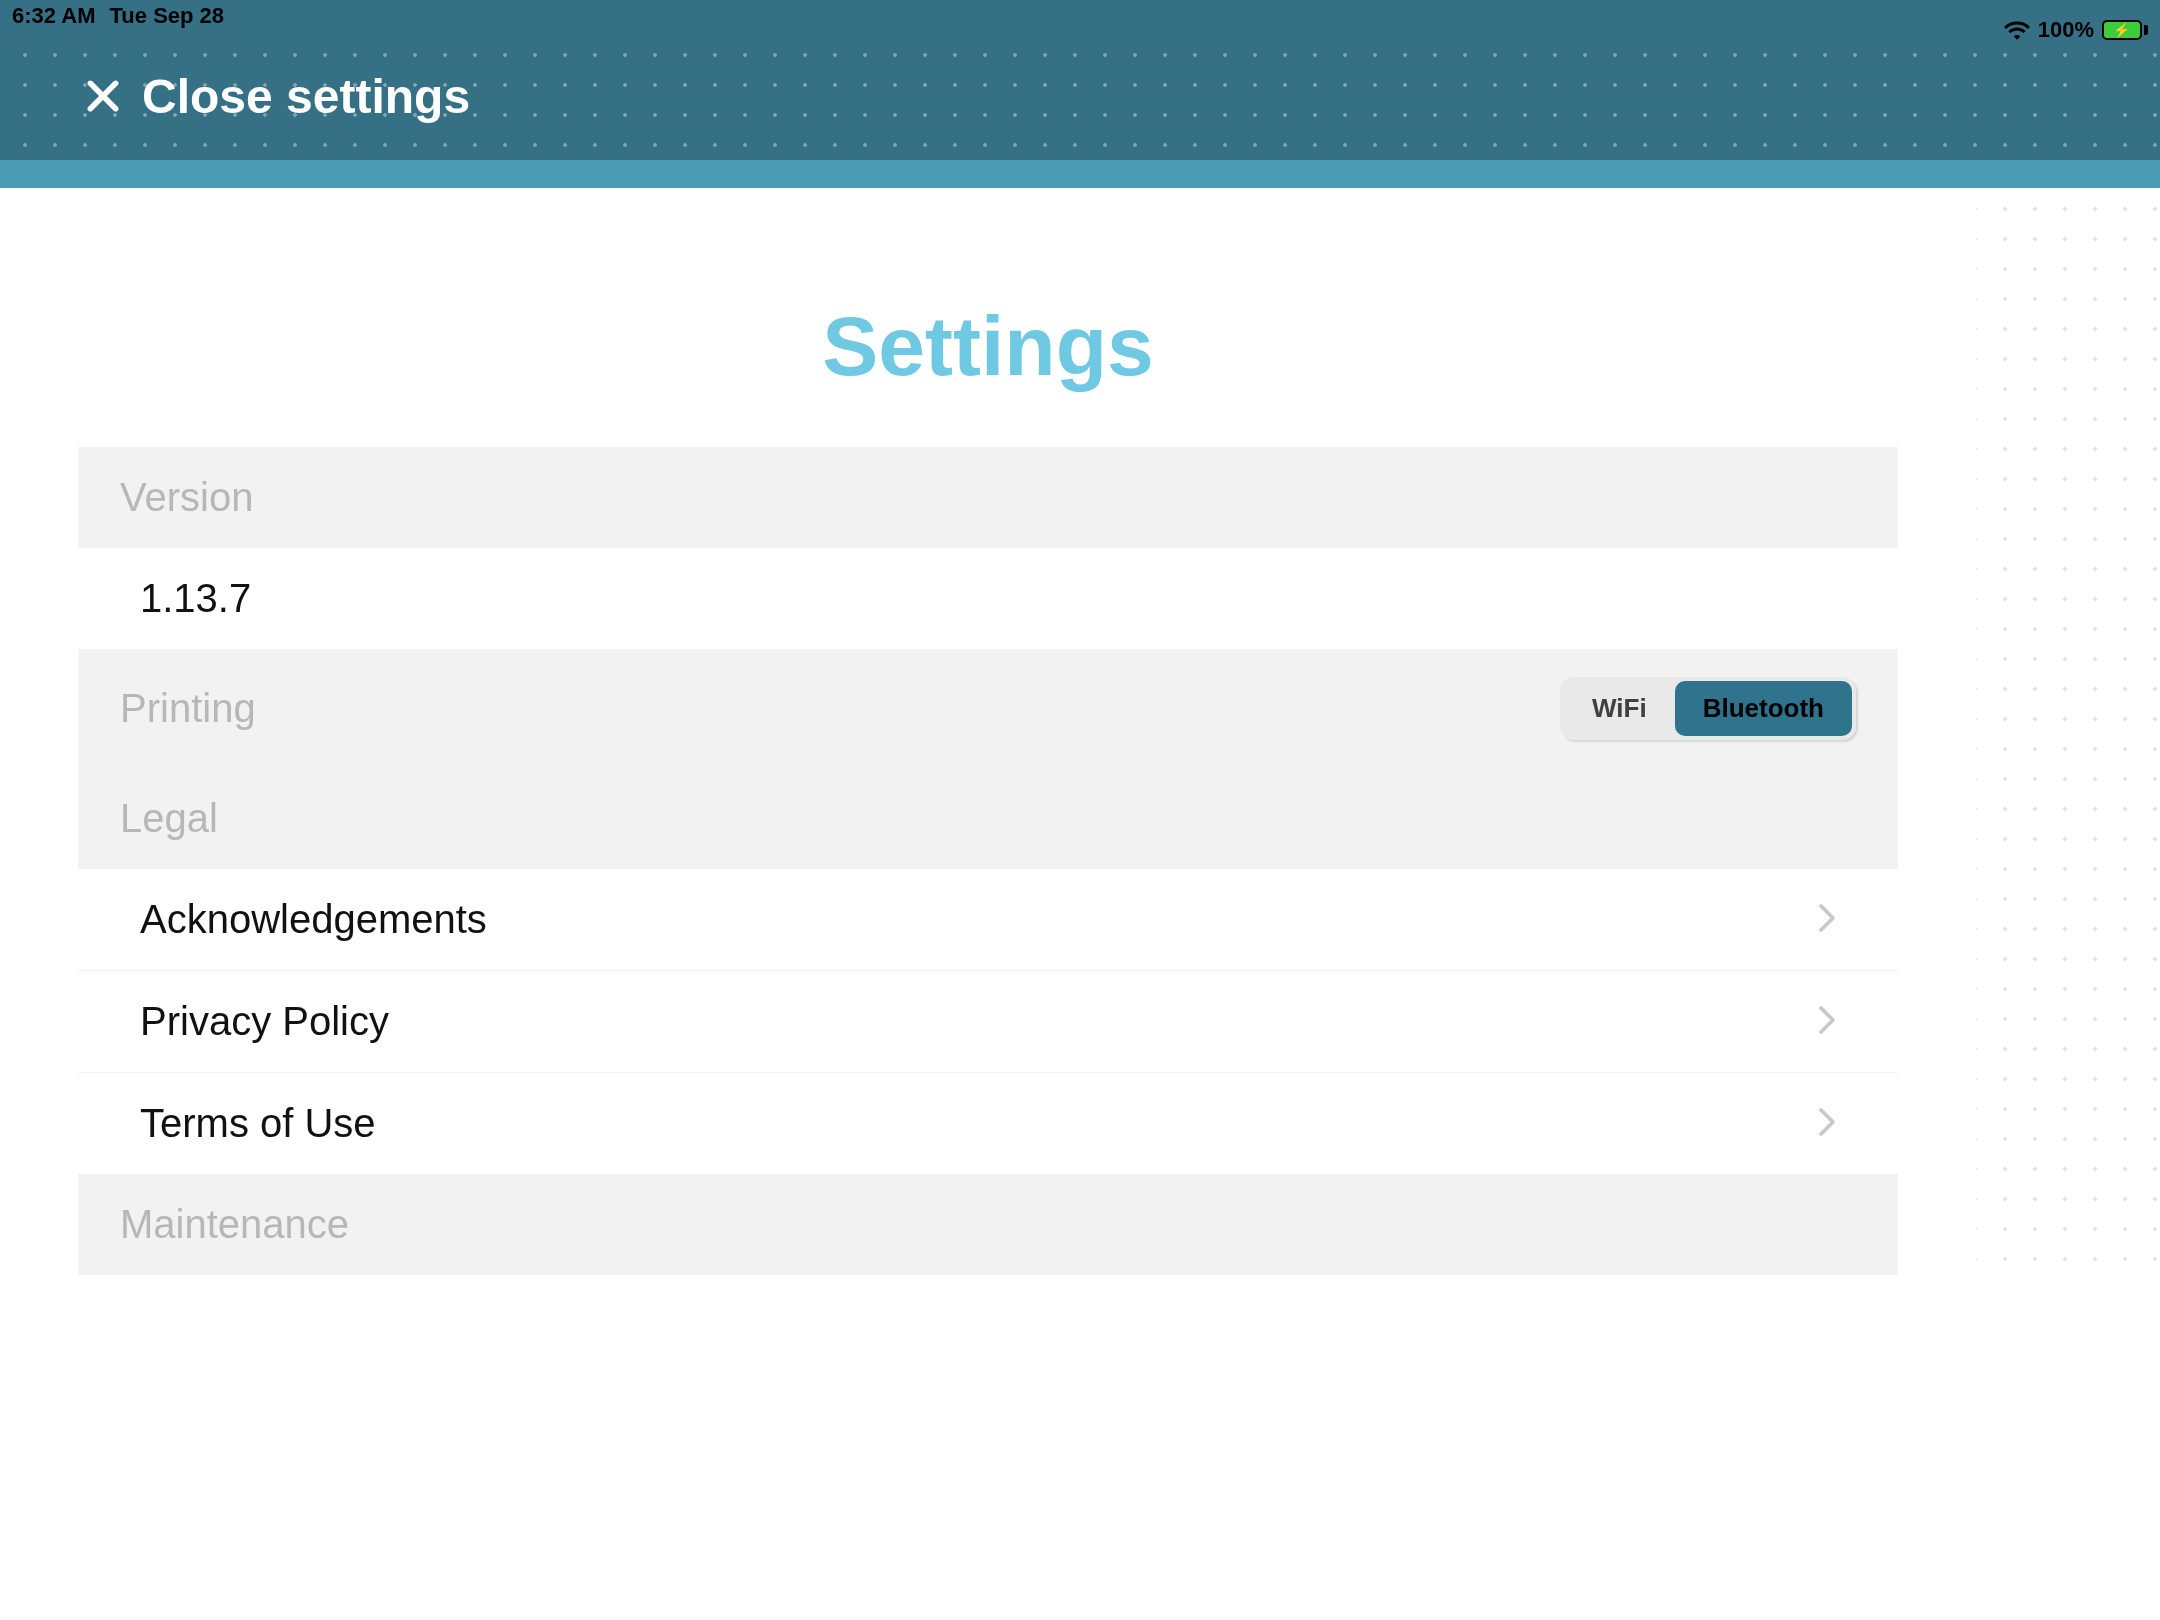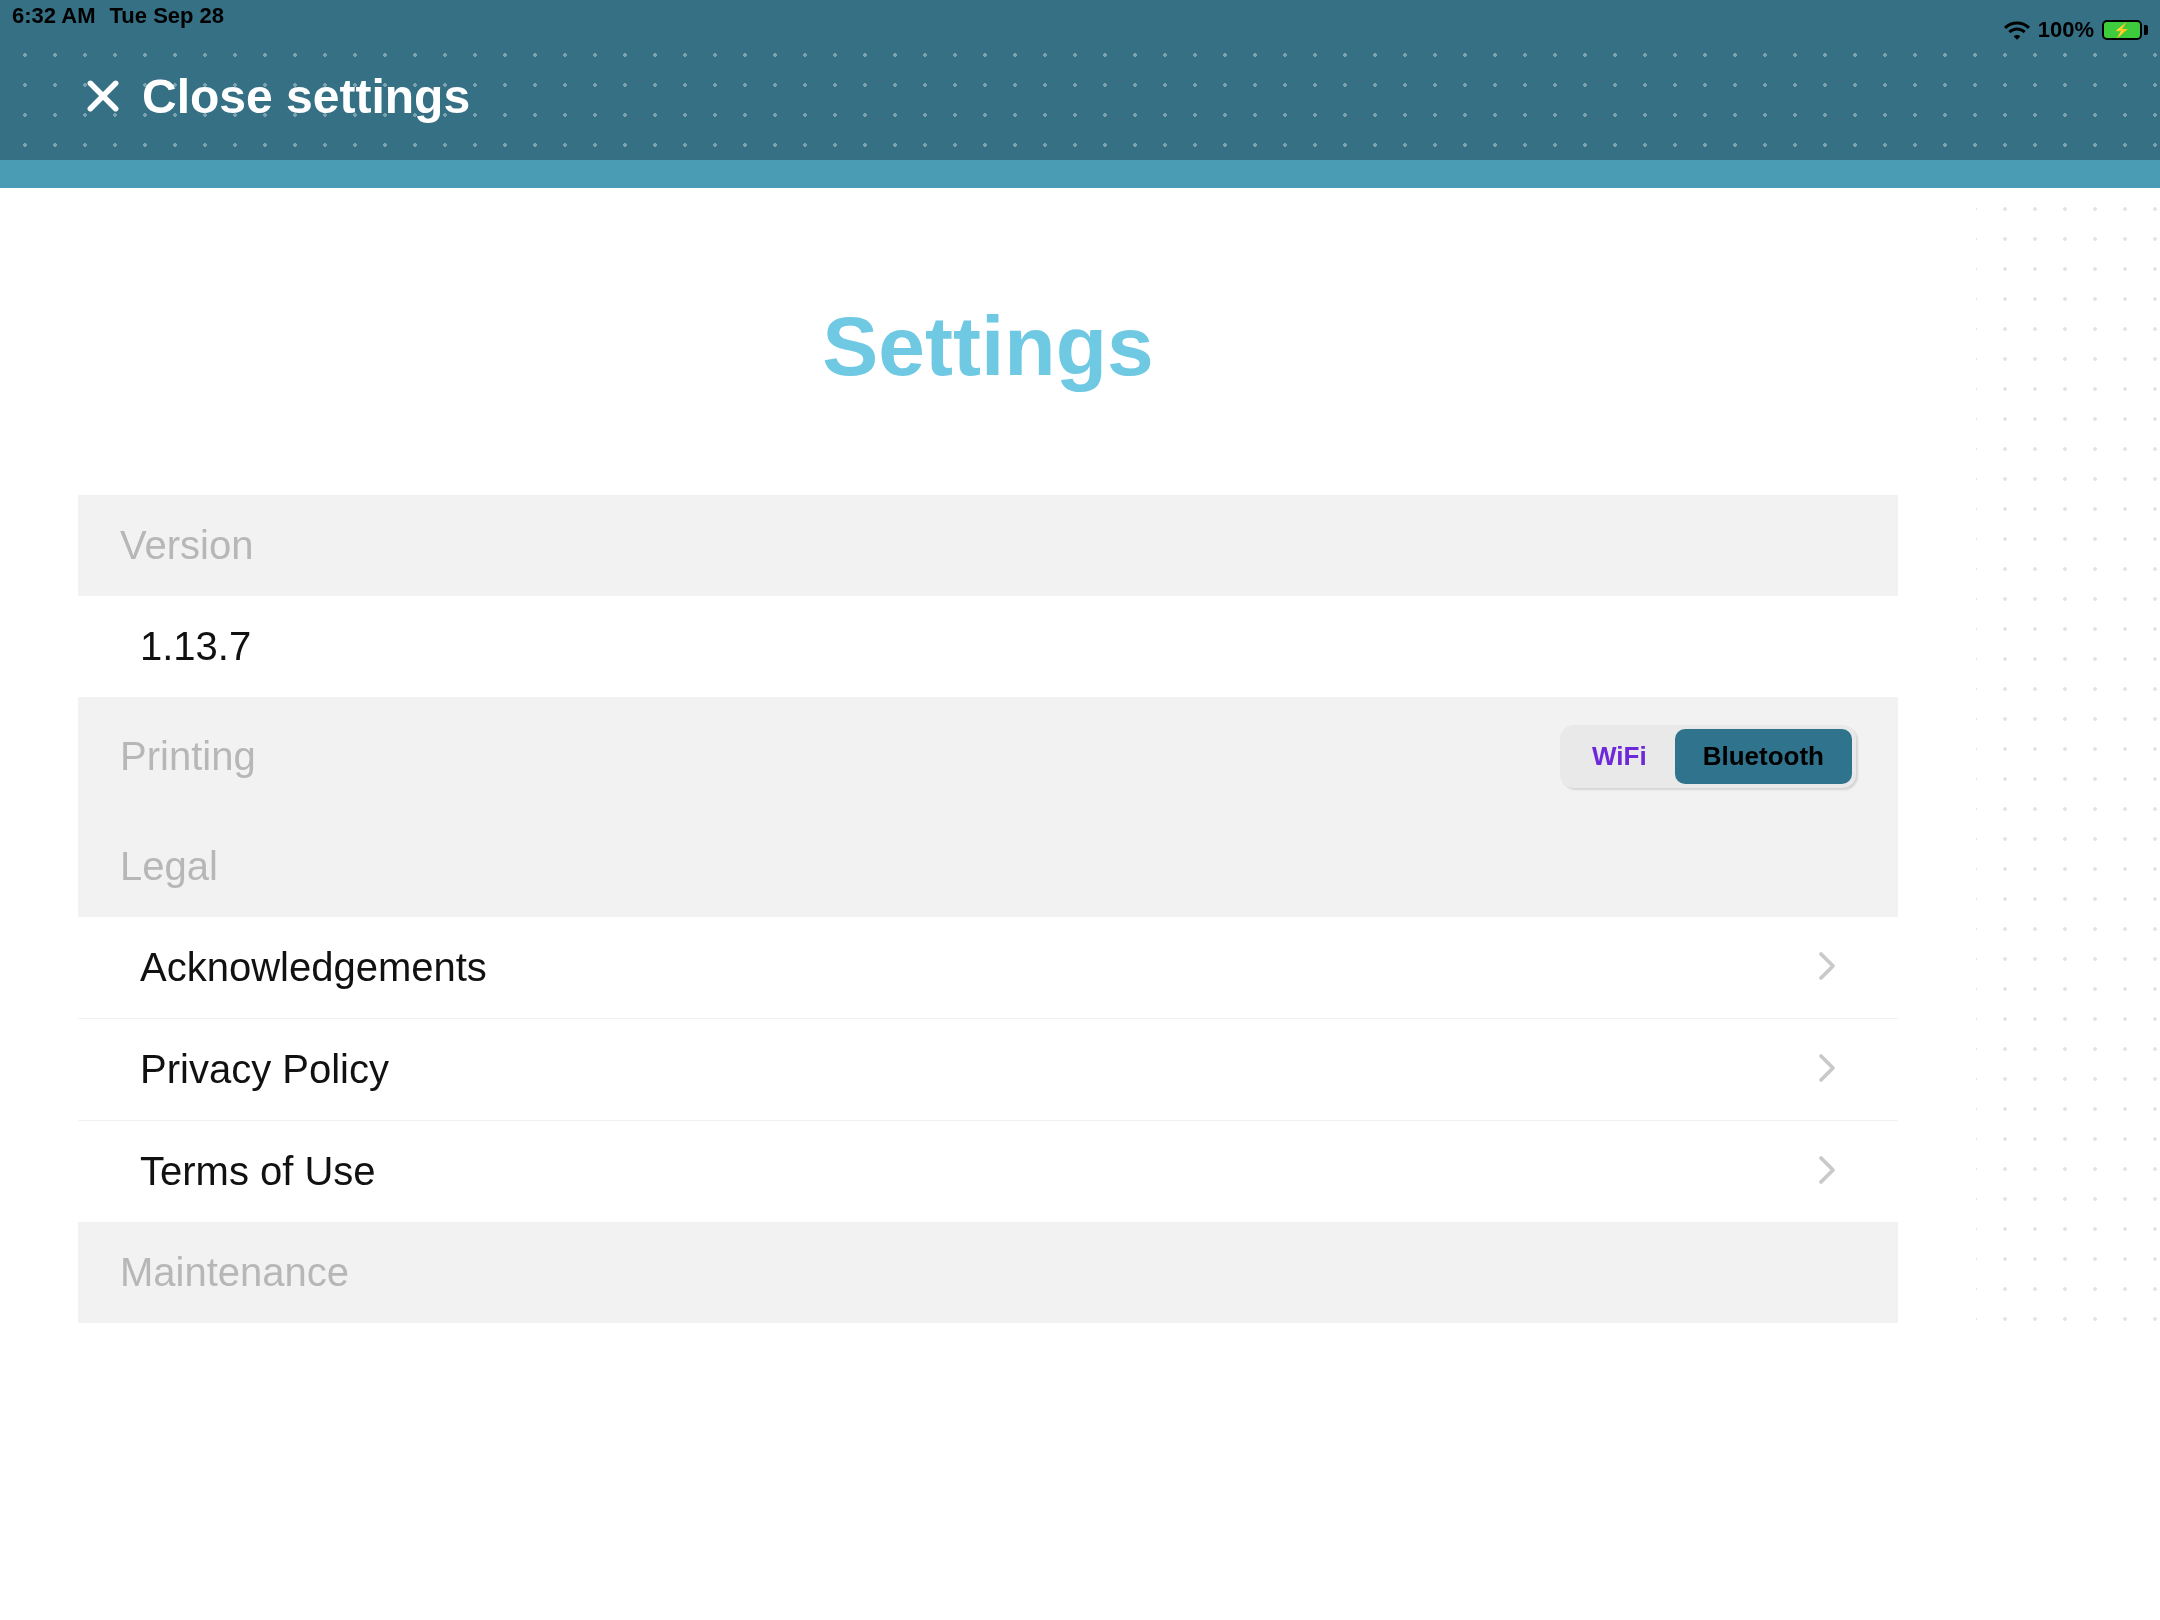--- a/index.html
+++ b/index.html
@@ -79,21 +79,21 @@
     width: 1976px;
     margin: 0;
     padding-top: 110px;
   }
 
   .page-title {
     text-align: center;
     font-size: 84px;
     font-weight: 700;
     color: #6fc9e3;
-    margin-bottom: 100px;
+    margin-bottom: 52px;
   }
 
   .settings-list {
     width: 1820px;
     margin: 0 auto;
   }
 
   .section-header {
     background: #f2f2f2;
     color: #b7b7b7;
@@ -125,21 +125,21 @@
     background: #e9e9e9;
     border-radius: 14px;
     padding: 4px;
     box-shadow: 2px 2px 2px rgba(0,0,0,0.12);
   }
   .segment {
     font-size: 26px;
     font-weight: 600;
     padding: 12px 28px;
     border-radius: 10px;
-    color: #6d28d9;
+    color: #404040;
     cursor: pointer;
     border: none;
     background: transparent;
   }
   .segment.active {
     background: #2f738c;
     color: #000000;
   }
 
 </style>

